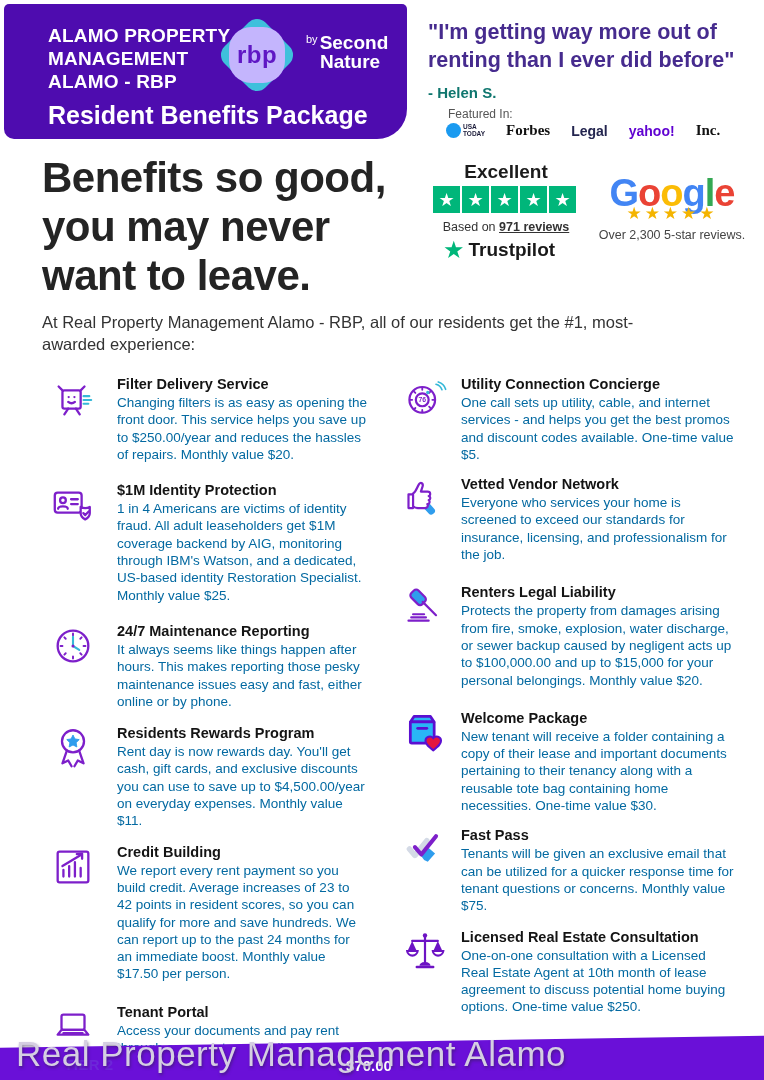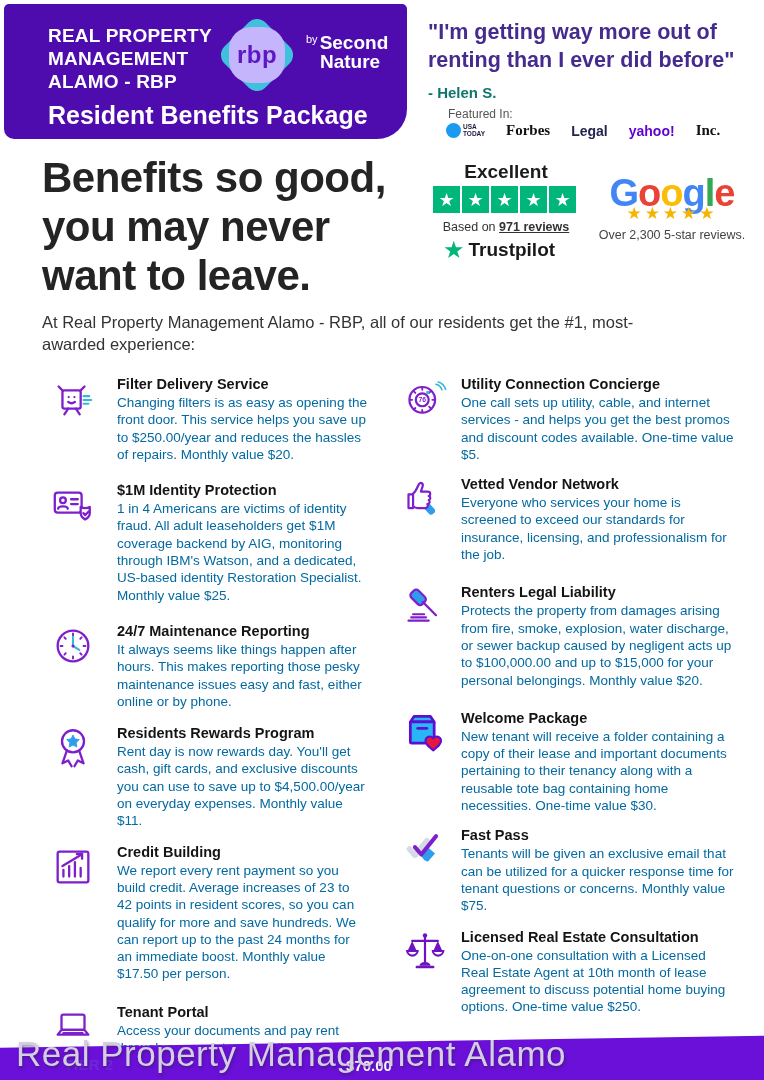--- a/index.html
+++ b/index.html
@@ -107,21 +107,21 @@
   .ik{stroke:#7d1fca;stroke-width:2.4;fill:none;stroke-linecap:round;stroke-linejoin:round;}
   .ikteal{stroke:#35b8d8;stroke-width:2.2;fill:none;stroke-linecap:round;}
 </style>
 </head>
 <body>
 
 <div class="page">
 
   <div class="hdr-card">
     <div class="company">
-      <div>REAL PROPERTY</div>
+      <div>ALAMO PROPERTY</div>
       <div>MANAGEMENT</div>
       <div>ALAMO - RBP</div>
     </div>
     <div class="logo-wrap">
       <div class="logo-diamond"></div>
       <div class="logo-white">
         <span class="logo-rbp">rbp</span>
       </div>
     </div>
     <div class="byline">

